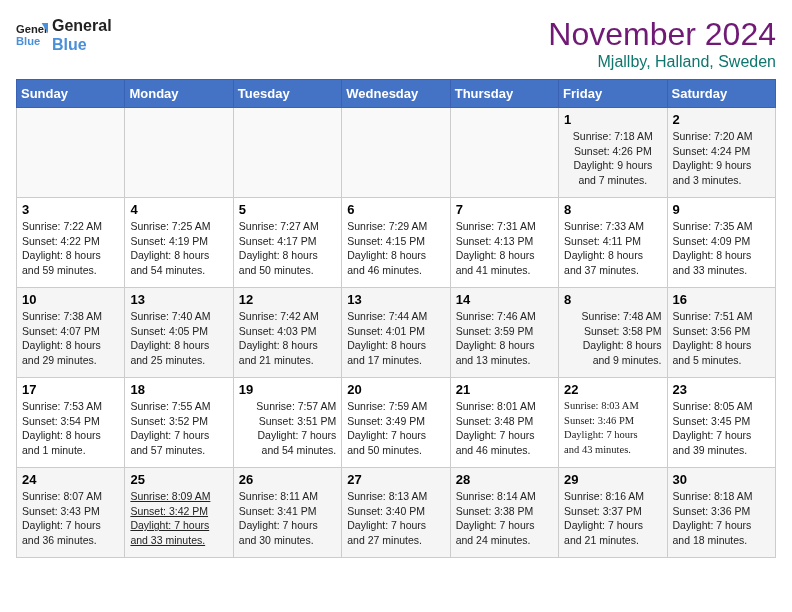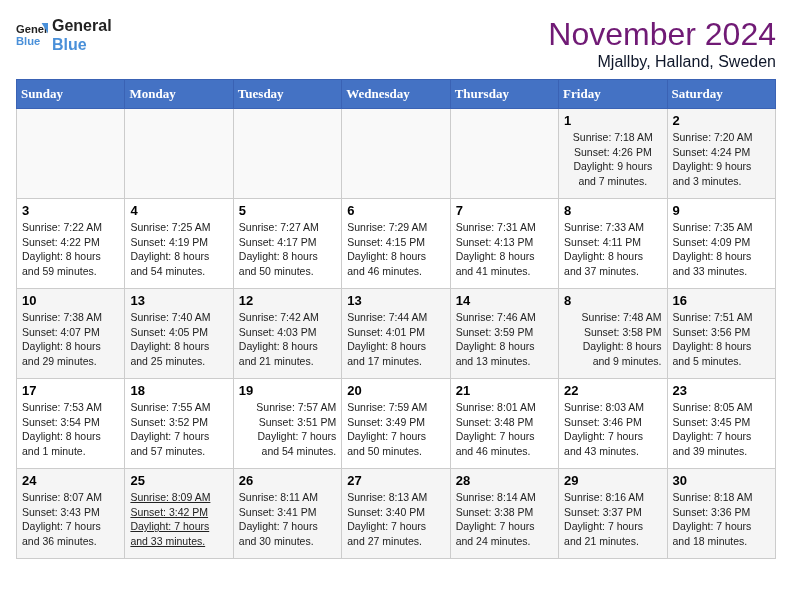--- a/index.html
+++ b/index.html
@@ -28,31 +28,30 @@
     .title-area {
       text-align: right;
     }
     .month-title {
       font-size: 32px;
       font-weight: normal;
       color: #701a75;
     }
     .location-title {
       font-size: 16px;
-      color: #0f172a;
+      color: #0f766e;
     }
     .calendar {
       width: 100%;
       border-collapse: collapse;
       font-size: 11px;
     }
     .calendar thead tr {
       background-color: #4472C4;
       color: white;
-      font-family: Liberation Serif, serif;
     }
     .calendar thead th {
       padding: 6px 4px;
       text-align: left;
       font-size: 13px;
       font-weight: bold;
       border: 1px solid #3a62b4;
     }
     .calendar tbody tr {
       vertical-align: top;
@@ -273,21 +272,21 @@
         </td>
         <td>
           <span class="day-num">21</span>
           <div class="day-info" style="white-space: pre-line;">Sunrise: 8:01 AM
 Sunset: 3:48 PM
 Daylight: 7 hours
 and 46 minutes.</div>
         </td>
         <td>
           <span class="day-num">22</span>
-          <div class="day-info" style="white-space: pre-line;">Sunrise: 8:03 AM
+          <div class="day-info" style="white-space: pre-line; font-family: Liberation Serif, serif;">Sunrise: 8:03 AM
 Sunset: 3:46 PM
 Daylight: 7 hours
 and 43 minutes.</div>
         </td>
         <td>
           <span class="day-num">23</span>
           <div class="day-info" style="white-space: pre-line;">Sunrise: 8:05 AM
 Sunset: 3:45 PM
 Daylight: 7 hours
 and 39 minutes.</div>

